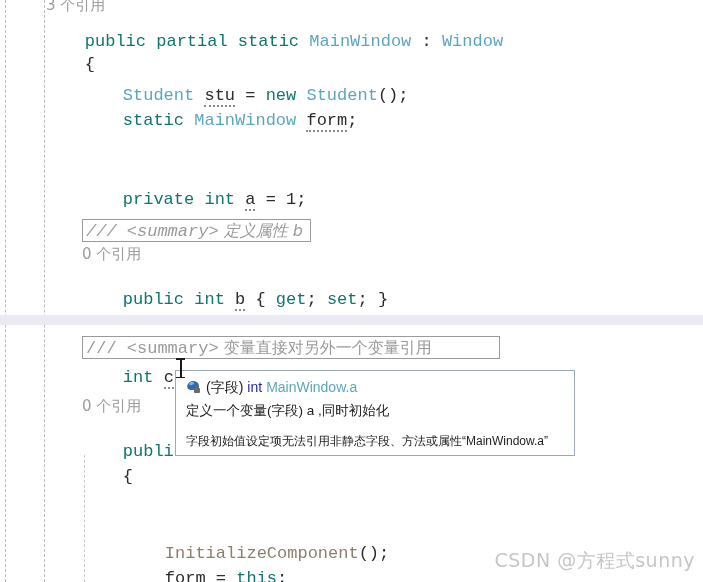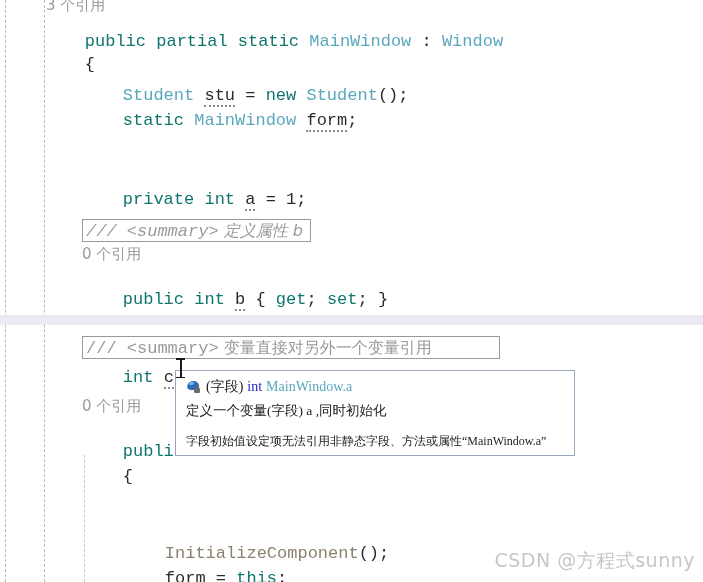--- a/index.html
+++ b/index.html
@@ -119,21 +119,21 @@
   #tooltip {
     position: absolute;
     left: 175px;
     top: 370px;
     width: 400px;
     height: 86px;
     background: #ffffff;
     border: 1px solid #9aa7bd;
     box-sizing: border-box;
     padding: 7px 10px 0 10px;
-    font-family: Liberation Serif, serif;
+    font-family: Liberation Sans, sans-serif;
   }
   .tt-row {
     white-space: nowrap;
     line-height: 18px;
     color: #1c1c1c;
   }
   .tt-sig {
     font-size: 14px;
     display: flex;
     align-items: center;

